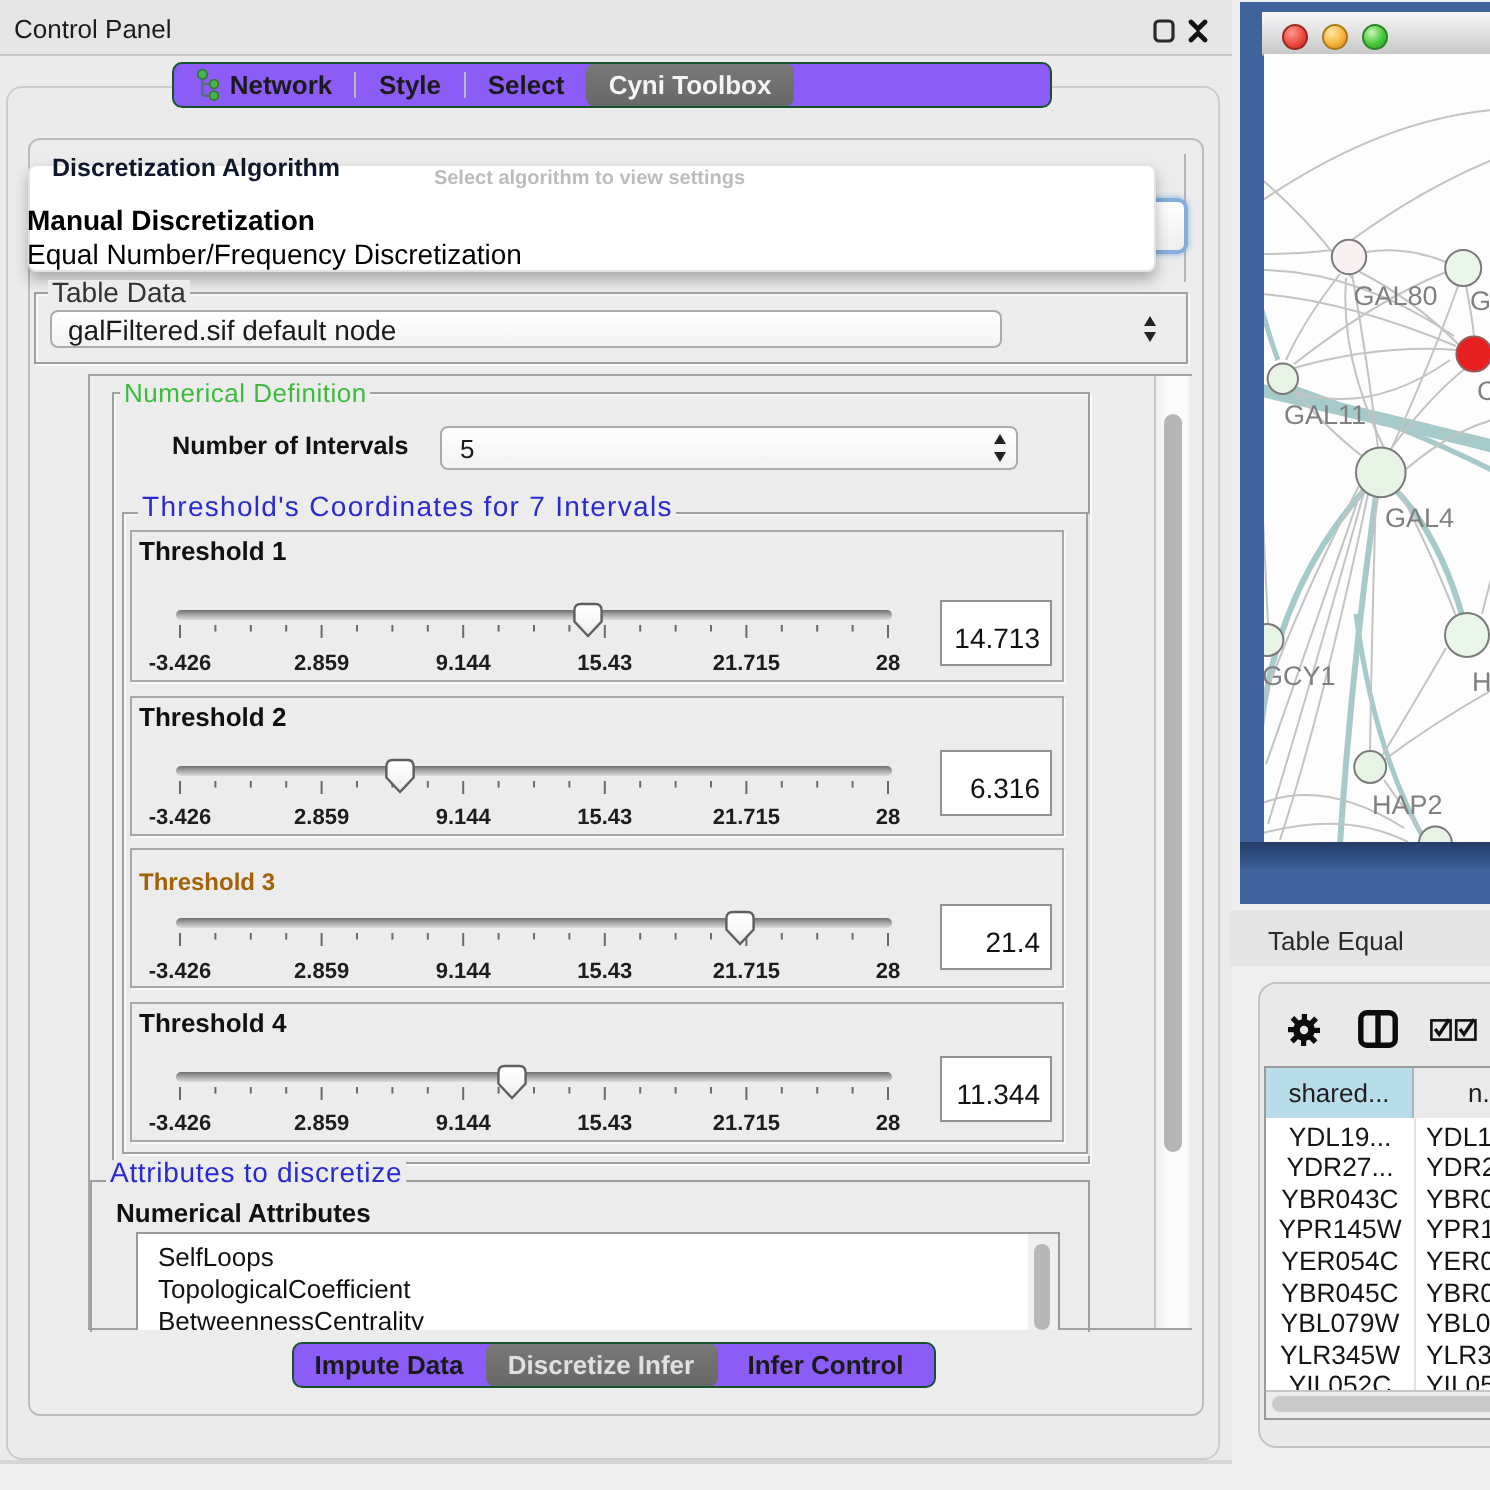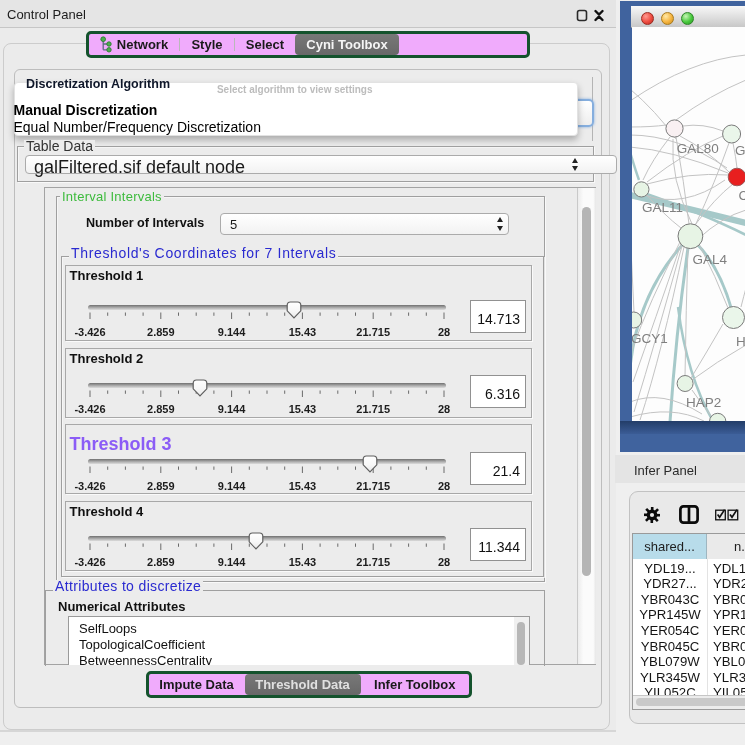--- a/index.html
+++ b/index.html
@@ -8,21 +8,21 @@
        -webkit-font-smoothing:antialiased;}
   .abs{position:absolute;}
   .b{font-weight:bold;}
   
   #titlebar{left:0;top:0;width:616px;height:27px;background:#e5e5e5;border-bottom:1px solid #c6c6c6;}
   #titletxt{left:7px;top:7px;font-size:13px;color:#1c1c1c;}
   #winbg{left:0;top:28px;width:616px;height:703px;background:#ebebeb;}
   #outerpanel{left:3px;top:43px;width:605px;height:685px;border:1px solid #cccccc;border-radius:8px;background:#ebebeb;}
   #innerpanel{left:14px;top:69px;width:586px;height:637px;border:1px solid #bdbdbd;border-radius:6px;background:#ececec;}
   
-  .tabstrip{background:#f0abfc;border:3px solid #14532d;border-radius:5px;display:flex;align-items:center;}
+  .tabstrip{background:#8b5cf6;border:1px solid #14532d;border-radius:5px;display:flex;align-items:center;}
   #toptabs{left:86px;top:31px;width:438px;height:21px;}
   .seg{height:100%;display:flex;align-items:center;justify-content:center;font-size:13px;font-weight:bold;color:#1a1a1a;box-sizing:border-box;}
   .segdark{background:linear-gradient(#787878,#686868);color:#f5f5f5;border-radius:4px;}
   .vsep{width:1px;height:13px;background:#b9b9b9;}
   
   .grp{border:1px solid #9f9f9f;box-shadow:1px 1px 0 rgba(255,255,255,.7), inset 1px 1px 0 rgba(255,255,255,.5);}
   .grptitle{position:absolute;font-size:13px;background:#ececec;padding:0 2px;line-height:13px;}
   
   .combo{background:linear-gradient(#ffffff,#f2f2f2);border:1px solid #ababab;border-radius:4px;box-sizing:border-box;font-size:13px;color:#1a1a1a;}
   .updn{position:absolute;width:7px;}
@@ -93,30 +93,30 @@
 <div class="abs" style="left:560px;top:98.5px;width:30px;height:24px;border:2px solid #85aede;border-radius:5px;background:linear-gradient(#fff,#eee);box-shadow:0 0 3px #85aede"></div>
 
 <div class="abs" id="popup" style="left:13.5px;top:81.5px;width:562.5px;height:52.5px;background:#fff;border-radius:4px;border:1px solid #e2e2e2;box-shadow:0 4px 7px rgba(0,0,0,0.28)"></div>
 <div class="abs b" style="left:26px;top:77px;font-size:12.5px;color:#0f172a">Discretization Algorithm</div>
 <div class="abs b" style="left:13.5px;top:83.5px;width:562.5px;text-align:center;font-size:10px;color:#bcbcbc">Select algorithm to view settings</div>
 <div class="abs b" style="left:13.5px;top:102px;font-size:14px;color:#000">Manual Discretization</div>
 <div class="abs" style="left:13.5px;top:119px;font-size:14px;color:#000">Equal Number/Frequency Discretization</div>
 
 <div class="abs grp" style="left:17px;top:146px;width:575px;height:34px"></div>
 <div class="abs grptitle" style="left:24px;top:140px;color:#333;font-size:14px">Table Data</div>
-<div class="abs combo" style="left:25px;top:155px;width:592px;height:19px;padding:1px 0 0 8px;font-size:18px">galFiltered.sif default node</div>
+<div class="abs combo" style="left:25px;top:155px;width:476px;height:19px;padding:1px 0 0 8px;font-size:14px">galFiltered.sif default node</div>
 <div class="abs updn" style="left:572px;top:158px;height:13px"></div>
 
 <div class="abs" style="left:44px;top:187px;width:552px;height:477.5px;border:1px solid #a3a3a3;background:#ececec;box-sizing:border-box"></div>
 
 <div class="abs" style="left:577px;top:188px;width:18px;height:475.5px;background:linear-gradient(90deg,#ececec,#fbfbfb 30%,#fbfbfb 85%,#e6e6e6);border-left:1px solid #c9c9c9"></div>
 <div class="abs sbthumb" style="left:581.5px;top:207px;width:9.5px;height:368.5px"></div>
 
 <div class="abs grp" style="left:56px;top:196px;width:487px;height:384px"></div>
-<div class="abs grptitle" style="left:60px;top:190px;color:#3dbb3d;letter-spacing:0.25px">Interval Intervals</div>
+<div class="abs grptitle" style="left:60px;top:190px;color:#3dbb3d;letter-spacing:0.25px">Numerical Definition</div>
 <div class="abs b" style="left:86px;top:216px;font-size:12.6px;color:#111">Number of Intervals</div>
 <div class="abs combo" style="left:220px;top:213px;width:289px;height:22px;padding:3px 0 0 9px">5</div>
 <div class="abs updn" style="left:497px;top:217px;height:14px"></div>
 
 <div class="abs grp" style="left:61px;top:256px;width:481px;height:319px"></div>
 <div class="abs grptitle" style="left:69px;top:246.5px;color:#2a2ad0;font-size:14px;letter-spacing:0.65px">Threshold's Coordinates for 7 Intervals</div>
 <div class="abs tpanel" style="left:65px;top:264.5px;width:467px;height:76.5px;box-sizing:border-box"></div>
 <div class="abs b" style="left:69.5px;top:268.0px;font-size:13px;color:#101010">Threshold 1</div>
 <div class="track" style="top:305.0px"></div>
 <svg class="abs ticks" style="left:88px;top:312.3px" width="362" height="16" viewBox="0 0 362 16">
@@ -196,21 +196,21 @@
       <linearGradient id="tg2" x1="0" y1="0" x2="0" y2="1">
         <stop offset="0" stop-color="#ffffff"></stop>
         <stop offset="0.55" stop-color="#f7f7f7"></stop>
         <stop offset="1" stop-color="#e8e8e8"></stop>
       </linearGradient>
     </defs>
 <path d="M1.2 4.2 Q1.2 1 4.4 1 L11.6 1 Q14.8 1 14.8 4.2 L14.8 9.8 L8 17 L1.2 9.8 Z" fill="url(#tg2)" stroke="#5f5f5f" stroke-width="1.2"></path>
   </svg>
 <div class="vbox" style="top:374.7px">6.316</div>
 <div class="abs tpanel" style="left:65px;top:424.0px;width:467px;height:70.0px;box-sizing:border-box"></div>
-<div class="abs b" style="left:69.5px;top:434px;font-size:18px;color:#8b5cf6">Threshold 3</div>
+<div class="abs b" style="left:69.5px;top:434px;font-size:12px;color:#a16207">Threshold 3</div>
 <div class="track" style="top:459.0px"></div>
 <svg class="abs ticks" style="left:88px;top:466.3px" width="362" height="16" viewBox="0 0 362 16">
     <line x1="2.00" y1="0.5" x2="2.00" y2="7"></line>
     <line x1="19.70" y1="0.5" x2="19.70" y2="3.8"></line>
     <line x1="37.40" y1="0.5" x2="37.40" y2="3.8"></line>
     <line x1="55.10" y1="0.5" x2="55.10" y2="3.8"></line>
     <line x1="72.80" y1="0.5" x2="72.80" y2="7"></line>
     <line x1="90.50" y1="0.5" x2="90.50" y2="3.8"></line>
     <line x1="108.20" y1="0.5" x2="108.20" y2="3.8"></line>
     <line x1="125.90" y1="0.5" x2="125.90" y2="3.8"></line>
@@ -294,22 +294,22 @@
 <div class="abs b" style="left:58px;top:599px;font-size:13px;color:#111">Numerical Attributes</div>
 <div class="abs" style="left:68px;top:616px;width:461.5px;height:48.5px;background:#fff;border:1px solid #9a9a9a;border-bottom:none;box-sizing:border-box;overflow:hidden">
   <div style="font-size:13px;color:#111;padding:4px 0 0 10px;line-height:16px">SelfLoops<br>TopologicalCoefficient<br>BetweennessCentrality</div>
   <div style="position:absolute;right:0px;top:0;width:15px;height:48px;background:#f0f0f0"></div>
   <div style="position:absolute;right:3.5px;top:5px;width:8px;height:43px;background:#b7b7b7;border-radius:4px"></div>
 </div>
 
 <div class="abs btn" style="left:269px;top:671px;width:66px;height:19px">Apply</div>
 <div class="abs tabstrip" id="bottabs" style="left:145.5px;top:671px;width:320.5px;height:21px">
   <div class="seg" style="width:96px">Impute Data</div>
-  <div class="seg segdark" style="width:116px;color:#e0e0e0">Threshold Data</div>
-  <div class="seg" style="width:108.5px">Infer Toolbox</div>
+  <div class="seg segdark" style="width:116px;color:#e0e0e0">Discretize Infer</div>
+  <div class="seg" style="width:108.5px">Infer Control</div>
 </div>
 <div class="abs" style="left:0px;top:730px;width:616px;height:2px;background:#d6d6d6"></div>
 
 <div class="abs" id="netwin"></div>
 <div class="abs" id="nettitle"></div>
 <div class="light" style="left:641px;background:radial-gradient(circle at 35% 30%,#ff9a90,#ee4b40 55%,#b32a20);border:0.5px solid #9a2a20"></div>
 <div class="light" style="left:661px;background:radial-gradient(circle at 35% 30%,#ffe9a8,#f5b33e 55%,#c78a1e);border:0.5px solid #a97b1c"></div>
 <div class="light" style="left:681px;background:radial-gradient(circle at 35% 30%,#c8f5b6,#47c93c 55%,#2e9427);border:0.5px solid #2d8427"></div>
 <div class="abs" style="left:620px;top:420.5px;width:125px;height:13px;background:linear-gradient(#233d68,#3b5c96)"></div>
 <svg class="abs" id="canvas" viewBox="0 0 113 394">
@@ -365,21 +365,21 @@
     <text x="103.0" y="128.0" font-size="13.5" fill="#7f7f7f" font-family="Liberation Sans">GAL</text>
     <text x="106.5" y="173" font-size="13.5" fill="#7f7f7f" font-family="Liberation Sans">C</text>
     <text x="10.0" y="185.0" font-size="13.5" fill="#7f7f7f" font-family="Liberation Sans">GAL11</text>
     <text x="60.5" y="236.5" font-size="13.5" fill="#7f7f7f" font-family="Liberation Sans">GAL4</text>
     <text x="-1.0" y="315.5" font-size="13.5" fill="#7f7f7f" font-family="Liberation Sans">GCY1</text>
     <text x="104.0" y="318.5" font-size="13.5" fill="#7f7f7f" font-family="Liberation Sans">H</text>
     <text x="54.0" y="380.0" font-size="13.5" fill="#7f7f7f" font-family="Liberation Sans">HAP2</text>
   </svg>
 
 <div class="abs" id="tpbar"></div>
-<div class="abs" id="tpbartxt">Infer Panel</div>
+<div class="abs" id="tpbartxt">Table Equal</div>
 <div class="abs" id="tablepanel"></div>
 
 <svg class="abs" style="left:644px;top:507px" width="16" height="16" viewBox="0 0 16 16">
 <rect x="6.9" y="-0.4" width="2.6" height="4.6" fill="#0c0c0c" transform="rotate(0 8 8)"></rect>
     <rect x="6.9" y="-0.4" width="2.6" height="4.6" fill="#0c0c0c" transform="rotate(45 8 8)"></rect>
     <rect x="6.9" y="-0.4" width="2.6" height="4.6" fill="#0c0c0c" transform="rotate(90 8 8)"></rect>
     <rect x="6.9" y="-0.4" width="2.6" height="4.6" fill="#0c0c0c" transform="rotate(135 8 8)"></rect>
     <rect x="6.9" y="-0.4" width="2.6" height="4.6" fill="#0c0c0c" transform="rotate(180 8 8)"></rect>
     <rect x="6.9" y="-0.4" width="2.6" height="4.6" fill="#0c0c0c" transform="rotate(225 8 8)"></rect>
     <rect x="6.9" y="-0.4" width="2.6" height="4.6" fill="#0c0c0c" transform="rotate(270 8 8)"></rect>

